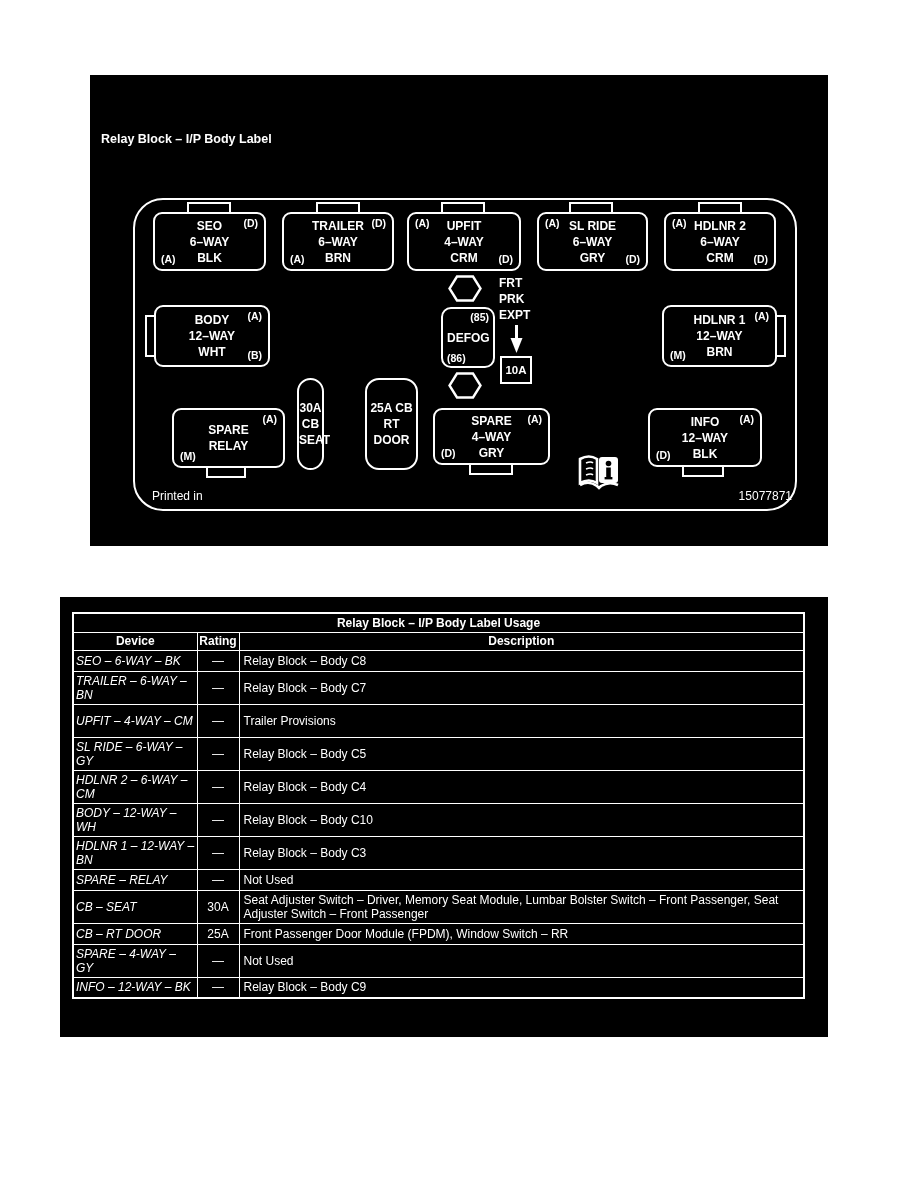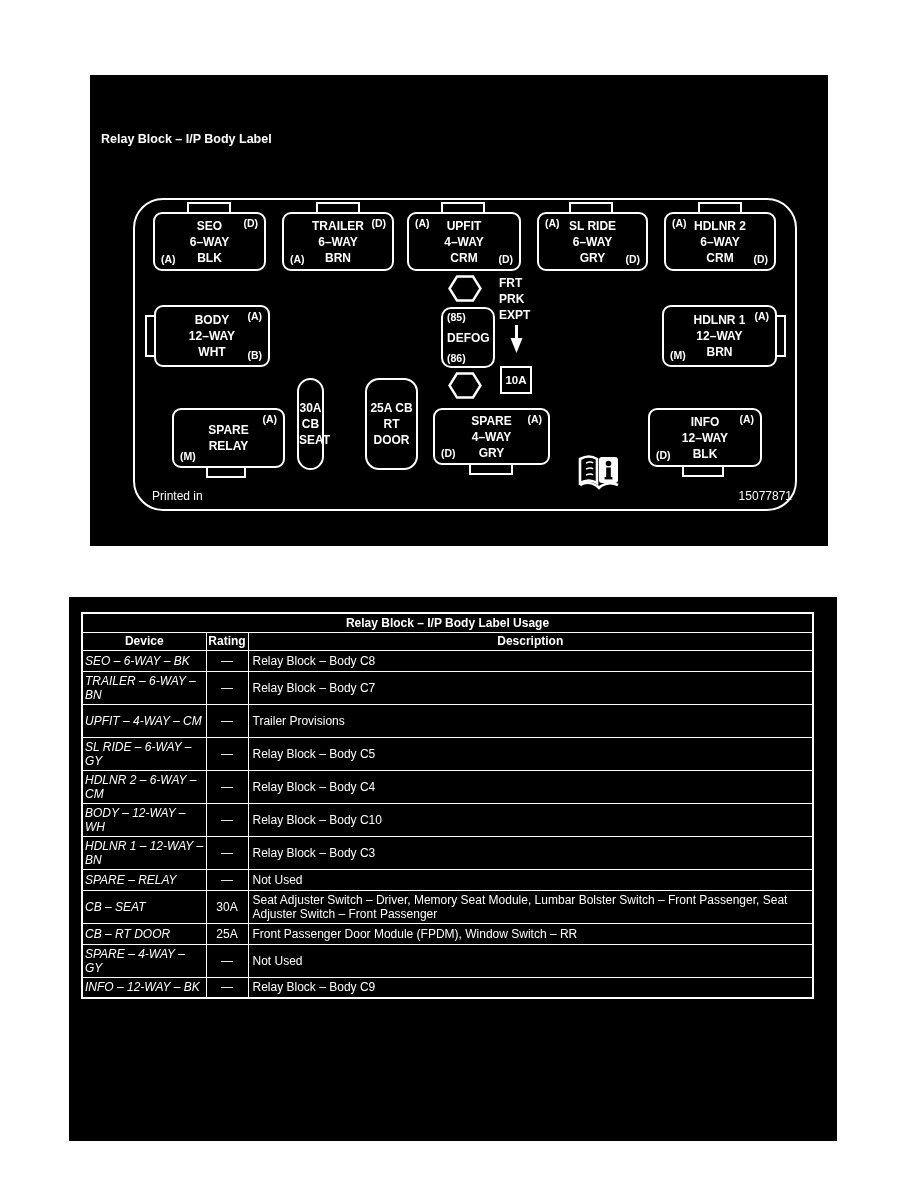--- a/index.html
+++ b/index.html
@@ -17,38 +17,38 @@
           display:flex; flex-direction:column; justify-content:center; z-index:2; }
   .corner { position:absolute; font-size:10.5px; font-weight:bold; line-height:11px; }
   .c-tl { top:4px; left:6px; } .c-tr { top:4px; right:6px; }
   .c-bl { bottom:4px; left:6px; } .c-br { bottom:4px; right:6px; }
   .tab { position:absolute; border:2px solid #fff; background:#000; z-index:1; }
 
   .defog-box { position:absolute; left:351px; top:232px; width:54px; height:61px; background:#000;
                border:2px solid #fff; border-radius:10px; z-index:2;
                display:flex; flex-direction:column; justify-content:space-between; padding:2px 4px;
                font-weight:bold; color:#fff; }
-  .defog-85 { text-align:left; font-size:10.5px; }
+  .defog-85 { text-align:right; font-size:10.5px; }
   .defog-name { text-align:left; font-size:12px; }
   .defog-86 { text-align:left; font-size:10.5px; }
 
   .cb-box { border-radius:14px; }
   .center-label { position:absolute; left:409px; top:200px; font-size:12px; font-weight:bold; line-height:16px; }
-  .fuse-box { position:absolute; left:410px; top:291px; width:32px; height:28px; border:2px solid #fff;
+  .fuse-box { position:absolute; left:410px; top:281px; width:32px; height:28px; border:2px solid #fff;
               background:#000; color:#fff; font-size:11.5px; font-weight:bold;
               display:flex; align-items:center; justify-content:center; }
   .hex { position:absolute; }
   .arrow-down { position:absolute; left:419px; top:250px; }
   .book-icon { position:absolute; left:486px; top:378px; }
 
   .printed-in { position:absolute; left:62px; top:414px; font-size:12px; }
   .part-number { position:absolute; right:36px; top:414px; font-size:12px; }
 
   
-  #panel-table { position:absolute; left:69px; top:597px; width:768px; height:544px; background:#000; color:#fff; }
+  #panel-table { position:absolute; left:60px; top:597px; width:768px; height:440px; background:#000; color:#fff; }
   table.usage { position:absolute; left:12px; top:15px; width:733px; border-collapse:collapse;
                 border:2px solid #fff; font-size:12px; color:#fff; }
   table.usage th, table.usage td { border:1px solid #fff; vertical-align:middle; line-height:14px; }
   th.t-title { font-weight:bold; text-align:center; height:19px; font-size:12px; }
   th.t-head { font-weight:bold; text-align:center; height:18px; }
   td.dev { width:124px; padding:2px 2px 2px 2px; text-align:left;font-style:italic; }
   td.rat { width:42px; text-align:center; }
   td.des { padding:2px 4px; text-align:left; }
   tr.short td { height:21px; }
   tr.tall td { height:33px; }

